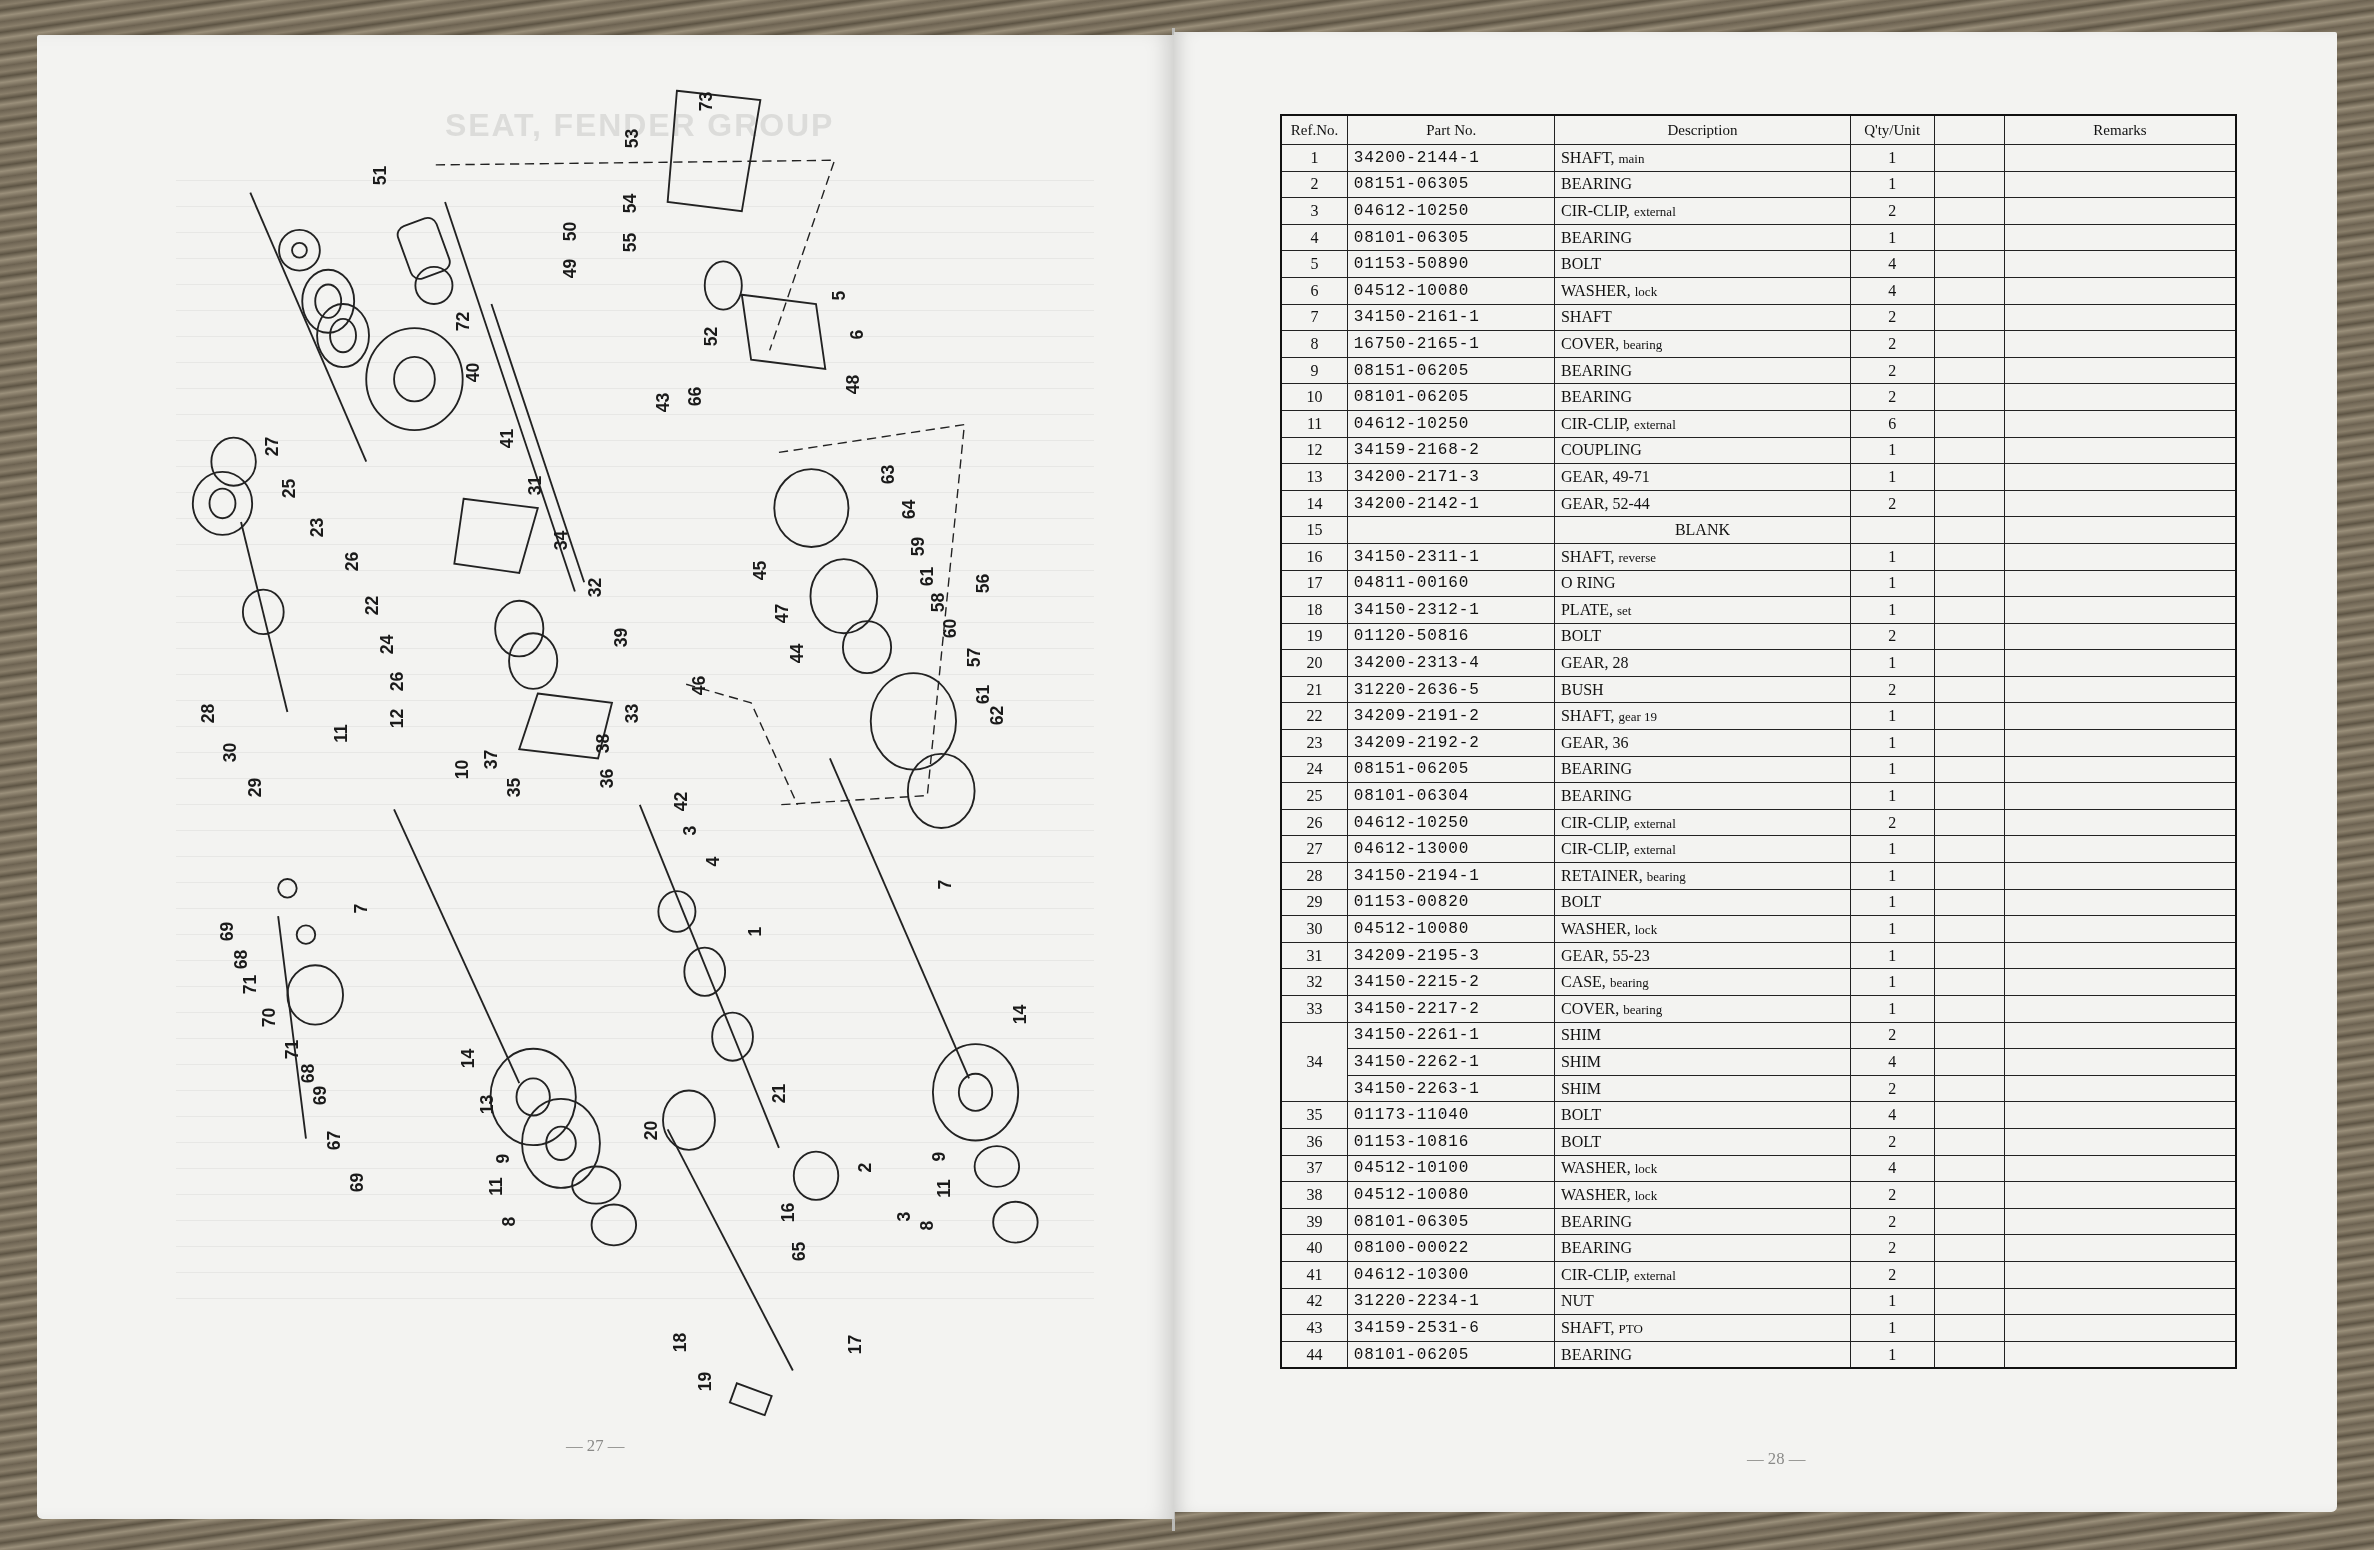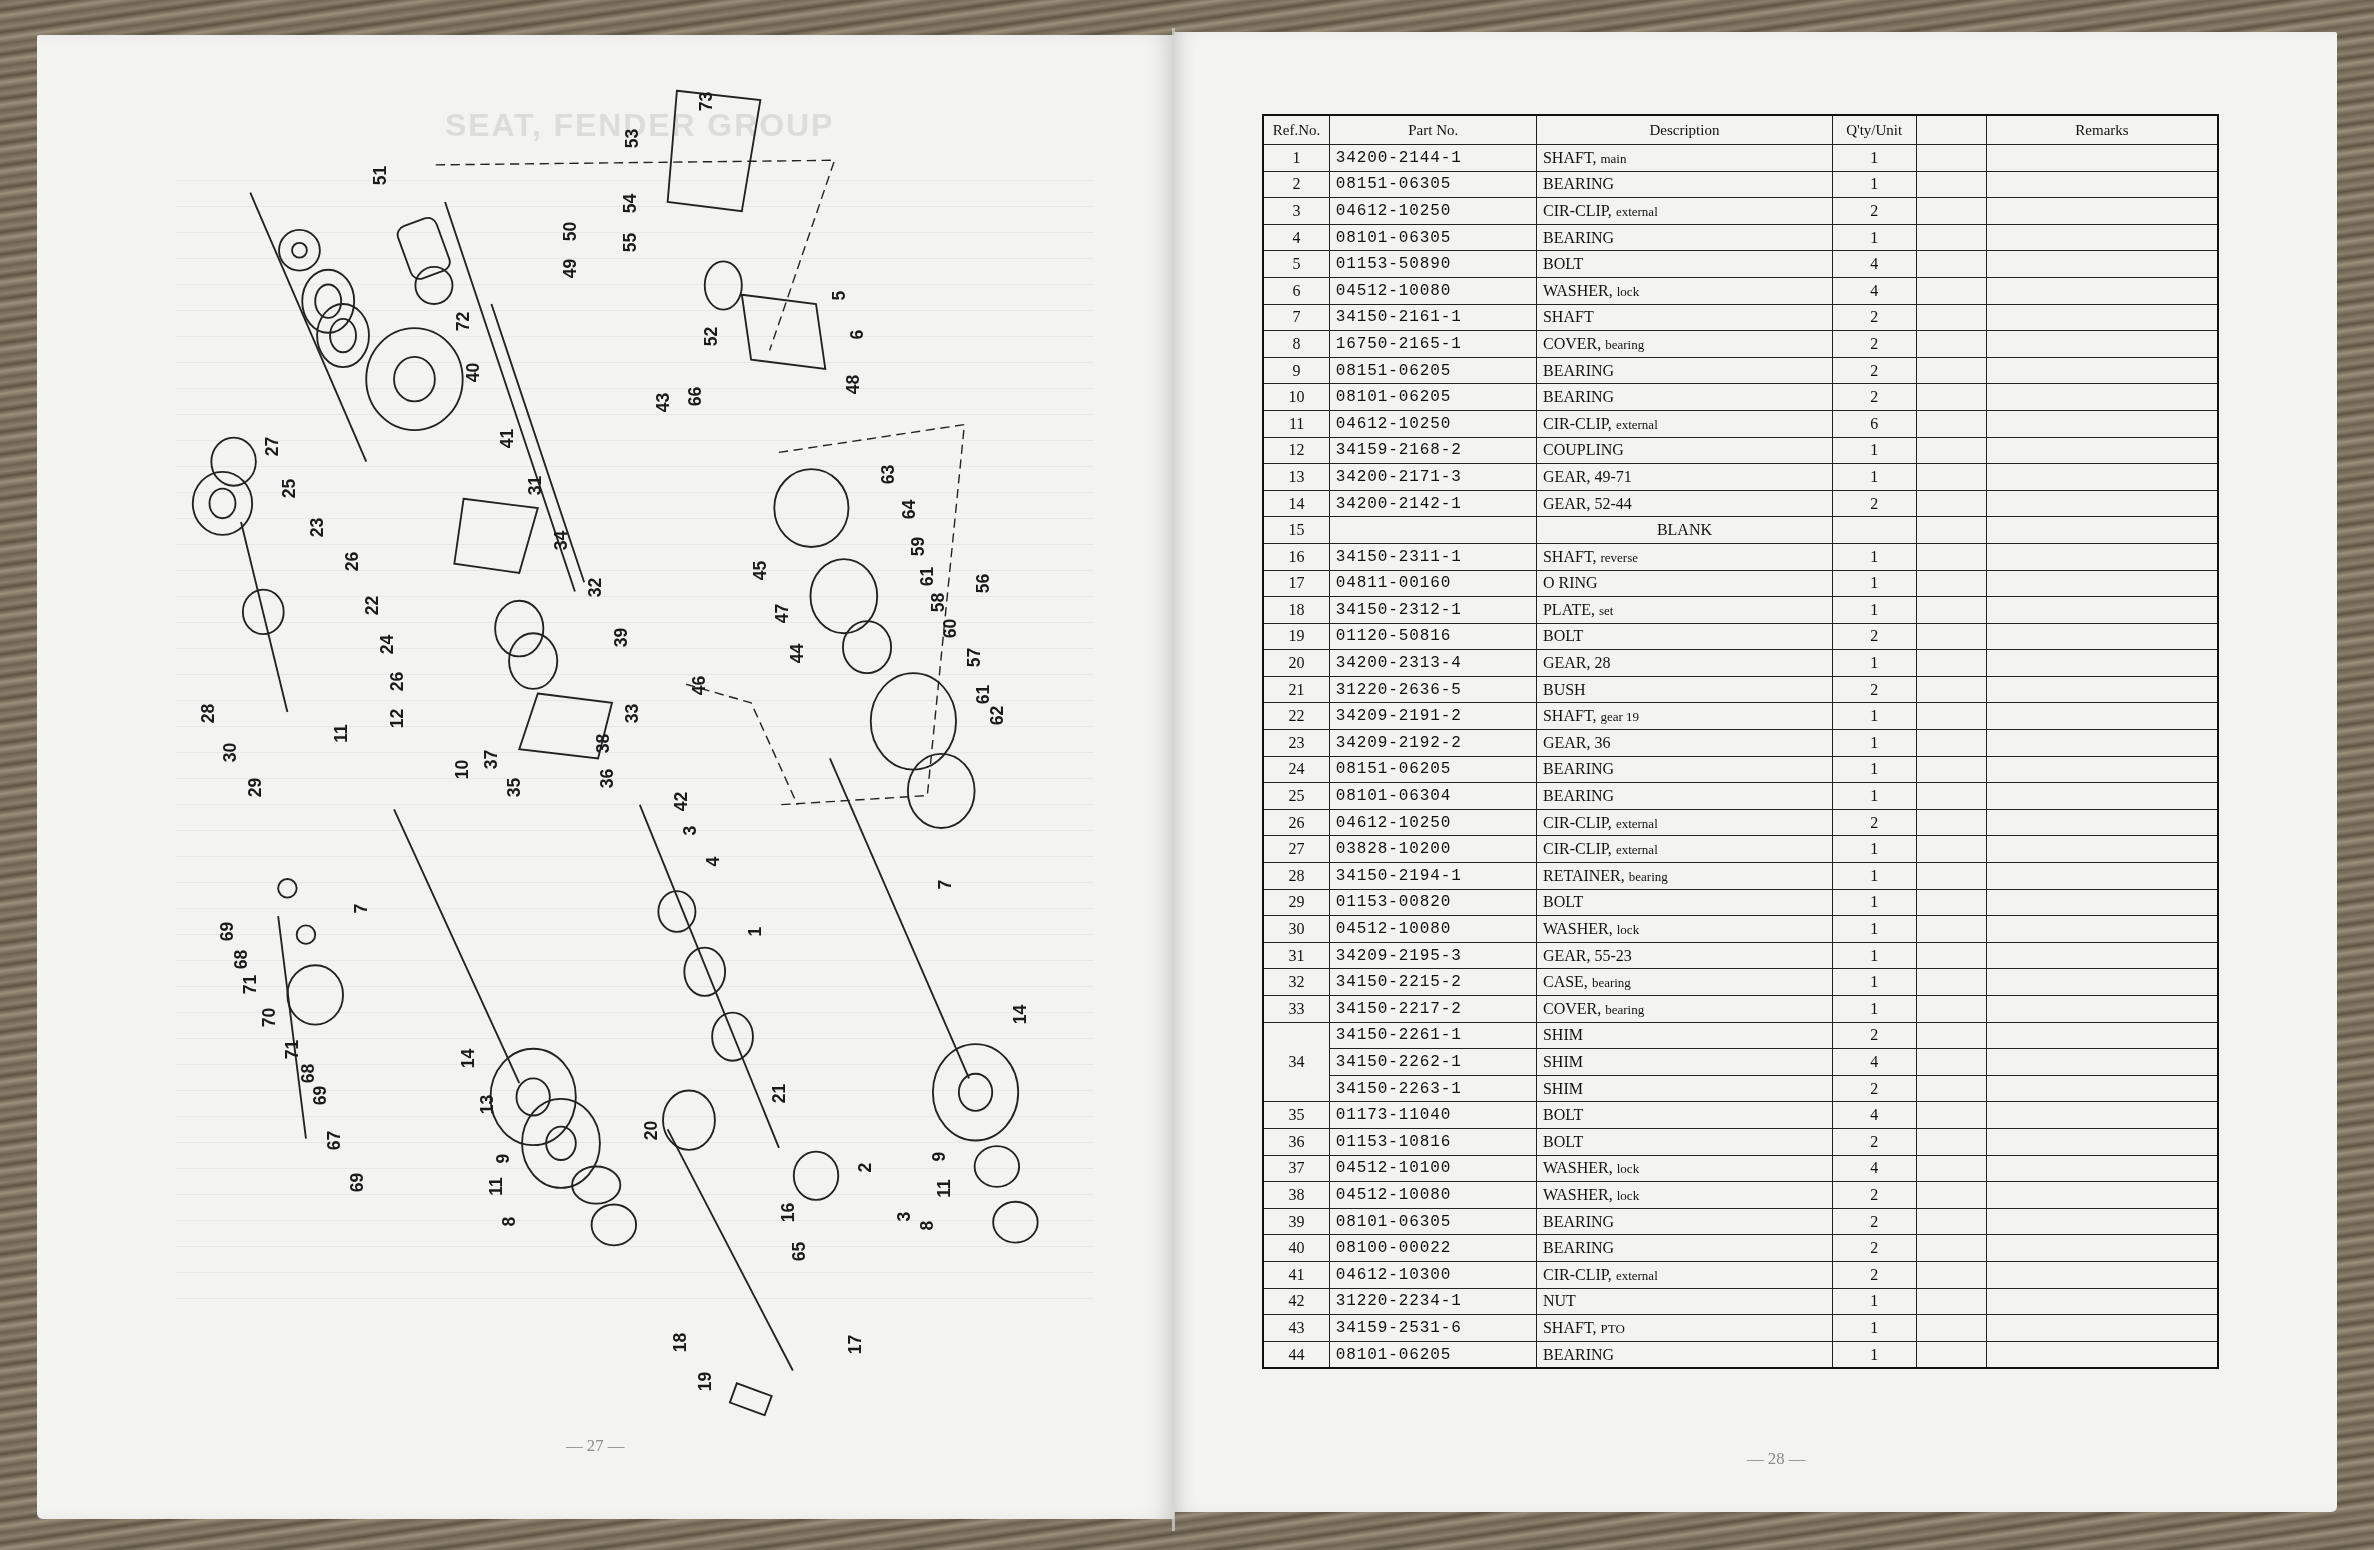--- a/index.html
+++ b/index.html
@@ -46,21 +46,21 @@
     position:absolute; font-family:"Liberation Sans", sans-serif; font-weight:bold;
     font-size:17.6px; color:#1a1a1a; transform:rotate(-90deg); transform-origin:center;
   }
 
   
   .doc-title {
     position:absolute; left:0; width:1163px; top:20.4px; text-align:center;
     font-family:"Liberation Sans", sans-serif; font-size:33px; color:#111; letter-spacing:0.9px;
   }
   table.parts {
-    position:absolute; left:88px; top:82px; width:957px;
+    position:absolute; left:106px; top:82px; width:957px;
     border-collapse:collapse; font-size:16px; color:#111;
     border:2.8px solid #111;
     padding-left:28px;
   }
   table.parts th, table.parts td {
     border:1.4px solid #222; height:25.6px; padding:0 5.6px; line-height:1;
   }
   table.parts th { font-weight:normal; font-size:15px; height:28px; }
   td.ref { width:54px; text-align:center; }
   td.part { width:195px; font-family:"Liberation Mono", monospace; font-size:16px; letter-spacing:0.9px; padding-left:15px;margin-top:12px; }
@@ -457,21 +457,21 @@
         <tr>
           <td class="ref">26</td>
           <td class="part">04612-10250</td>
           <td class="desc"><span>CIR-CLIP,</span> <span class="sub">external</span></td>
           <td class="qty">2</td>
           <td class="blankcol"></td>
           <td class="remarks"></td>
         </tr>
         <tr>
           <td class="ref">27</td>
-          <td class="part">03828-10200</td>
+          <td class="part">04612-13000</td>
           <td class="desc"><span>CIR-CLIP,</span> <span class="sub">external</span></td>
           <td class="qty">1</td>
           <td class="blankcol"></td>
           <td class="remarks"></td>
         </tr>
         <tr>
           <td class="ref">28</td>
           <td class="part">34150-2194-1</td>
           <td class="desc"><span>RETAINER,</span> <span class="sub">bearing</span></td>
           <td class="qty">1</td>

